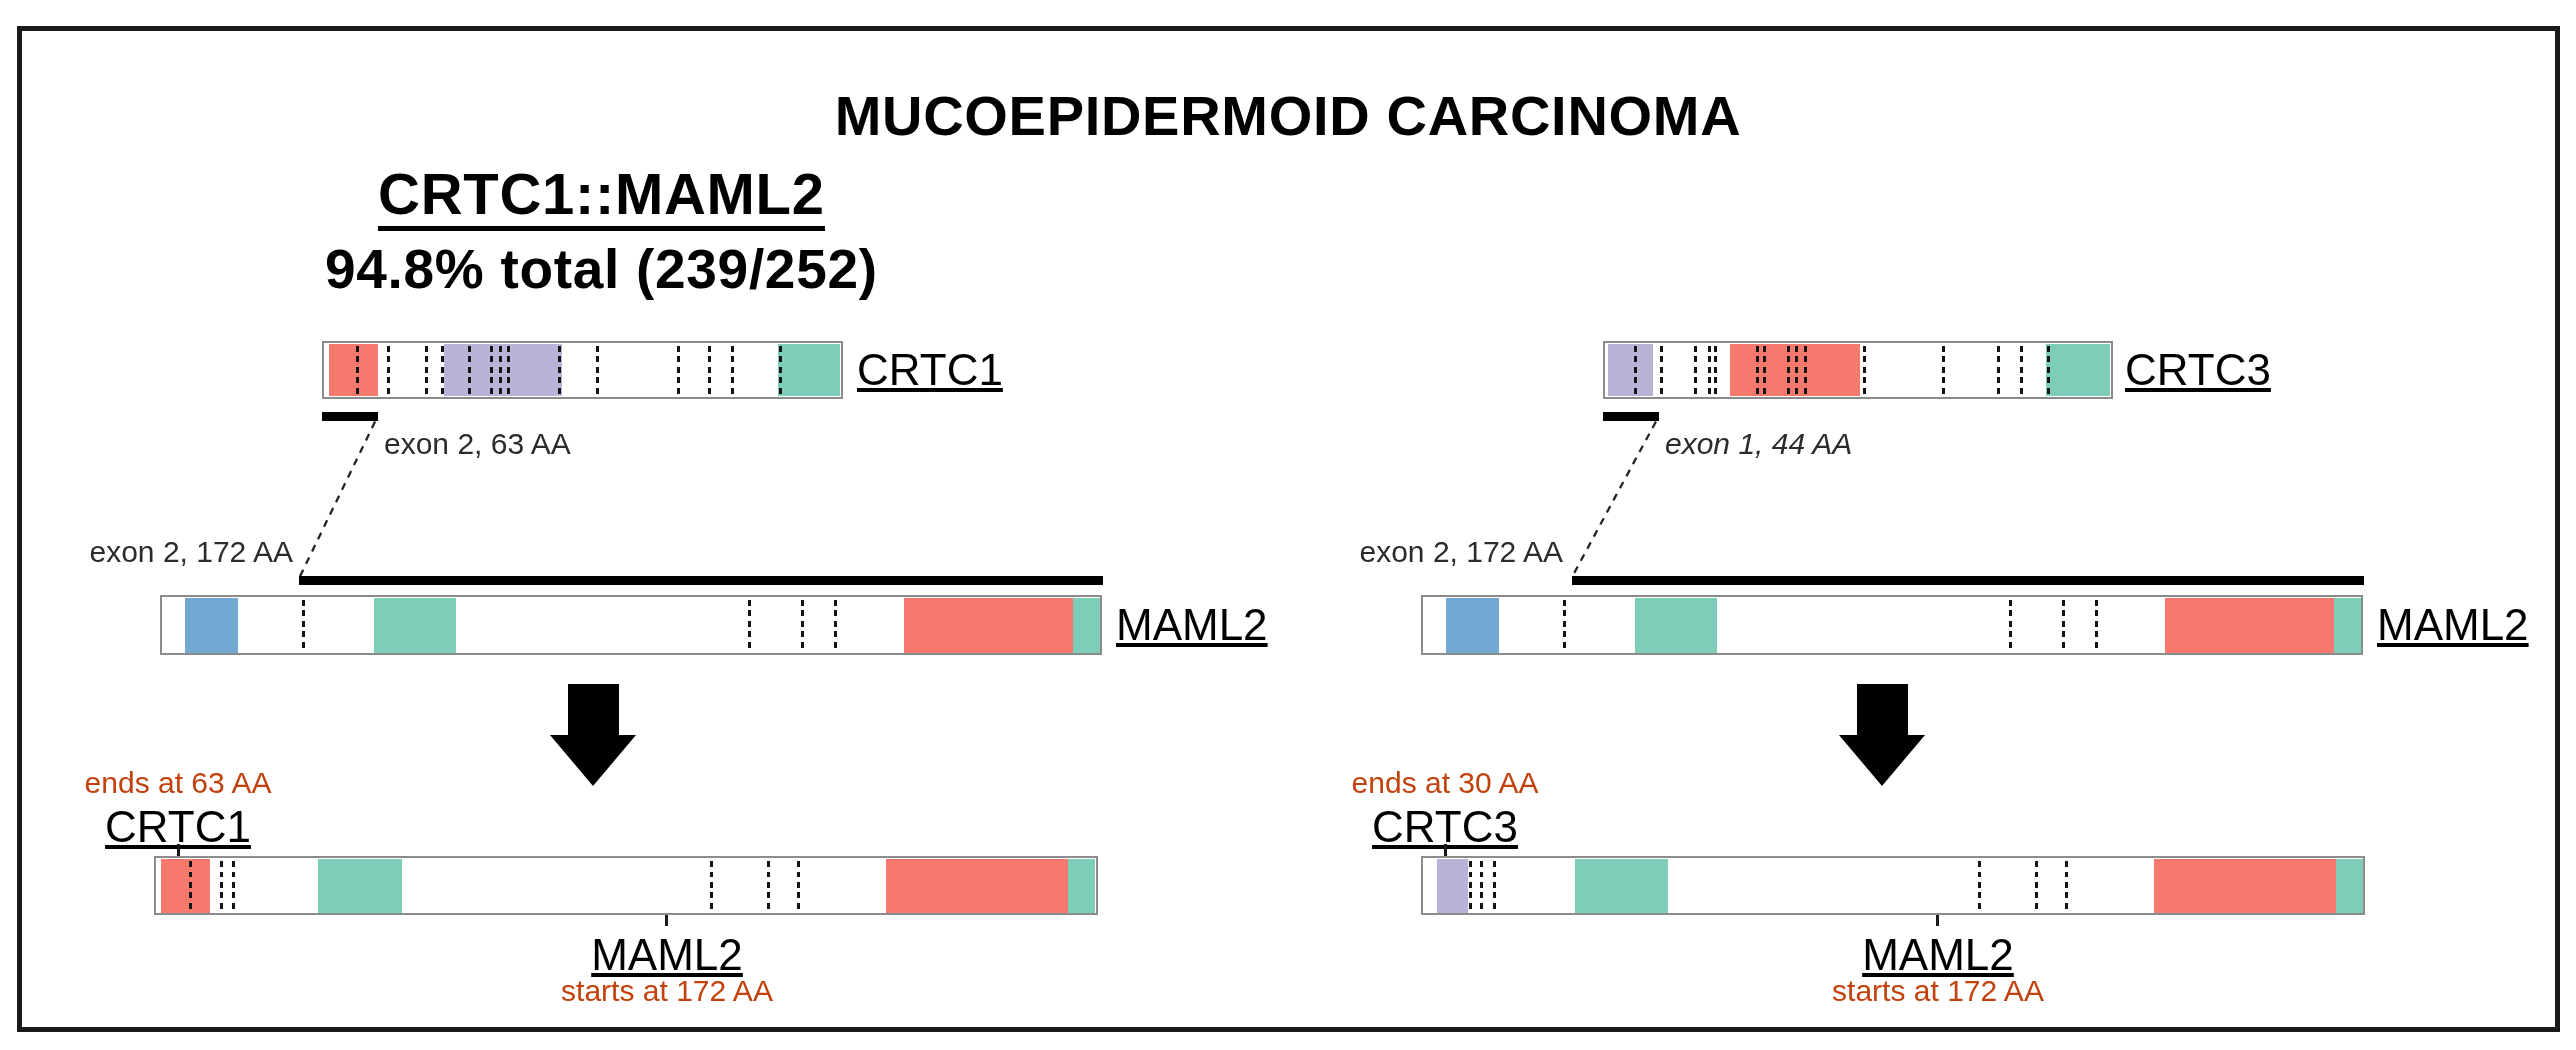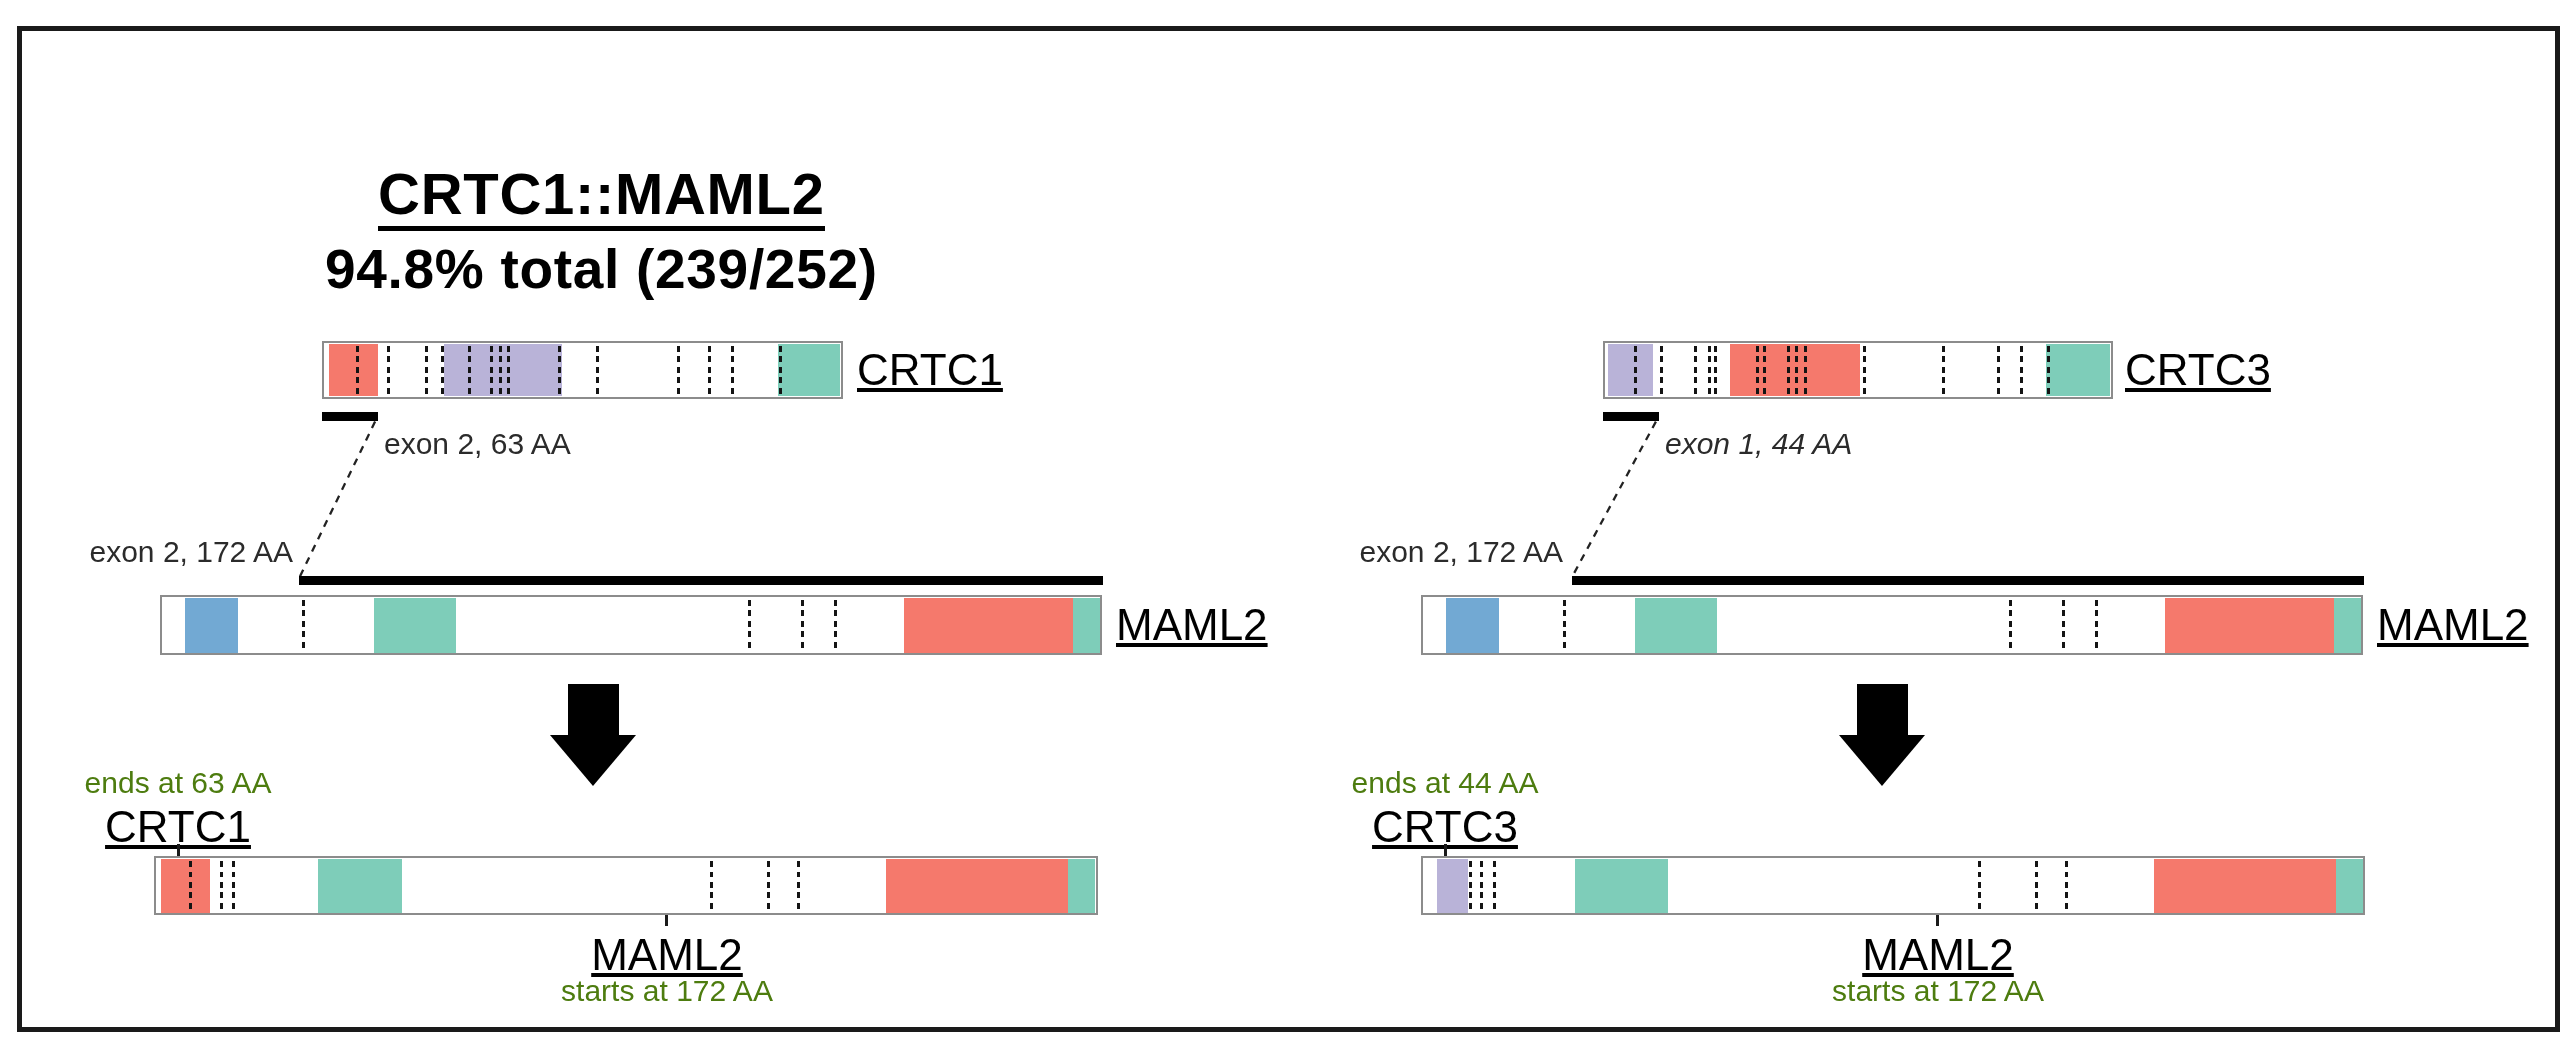--- a/index.html
+++ b/index.html
@@ -24,35 +24,36 @@
   .p0{left:325px;} .p1{left:1604px;}
   .bar{position:absolute;background:#fff;border:2.6px solid #8c8c8c;box-sizing:border-box;}
   .dom{position:absolute;top:0;bottom:0;}
   .dash{
     position:absolute;width:2.6px;
     background-image:repeating-linear-gradient(to bottom,#141414 0 5.9px,rgba(0,0,0,0) 5.9px 10.5px);
   }
   .lbl{position:absolute;line-height:1;white-space:nowrap;color:#000;}
   .lbl.gene{font-size:44px;text-decoration:underline;}
   .lbl.small{font-size:30px;color:#2b2b2b;}
-  .lbl.gray{font-size:30px;color:#4d7c0f;}
+  .lbl.gray{font-size:30px;color:#c2410c;}
   .lbl.center{transform:translateX(-50%);text-align:center;}
   .rect{position:absolute;background:#000;}
   .tick{position:absolute;width:2.6px;background:#1a1a1a;}
   .arrow-stem{position:absolute;background:#000;}
   .arrow-head{position:absolute;width:0;height:0;
     border-left:43px solid transparent;border-right:43px solid transparent;
     border-top:51px solid #000;}
   #overlay{position:absolute;left:0;top:0;pointer-events:none;}
 </style>
 </head>
 <body>
 
 <div id="canvas">
   <div class="frame"></div>
+  <div class="title">MUCOEPIDERMOID CARCINOMA</div>
 
   <div class="hdr p0">
     <div class="ft">CRTC1::MAML2</div>
     <div class="st">94.8% total (239/252)</div>
   </div>
   <div class="hdr p1">
   </div>
 
   <svg id="overlay" width="2576" height="1051" viewBox="0 0 3942 1608">
       <line x1="574" y1="645" x2="458" y2="884" stroke="#222" stroke-width="3.5" stroke-dasharray="11 10"></line>
@@ -150,20 +151,20 @@
     <div class="dom" style="left: 1437px; top: 859px; width: 31px; height: 54px; background: rgb(185, 179, 216);"></div>
     <div class="dom" style="left: 1575px; top: 859px; width: 93px; height: 54px; background: rgb(126, 205, 185);"></div>
     <div class="dom" style="left: 2154px; top: 859px; width: 182px; height: 54px; background: rgb(245, 121, 108);"></div>
     <div class="dom" style="left: 2336px; top: 859px; width: 27px; height: 54px; background: rgb(126, 205, 185);"></div>
     <div class="dash" style="left: 1469px; top: 861px; height: 50px;"></div>
     <div class="dash" style="left: 1480px; top: 861px; height: 50px;"></div>
     <div class="dash" style="left: 1493px; top: 861px; height: 50px;"></div>
     <div class="dash" style="left: 1978px; top: 861px; height: 50px;"></div>
     <div class="dash" style="left: 2035px; top: 861px; height: 50px;"></div>
     <div class="dash" style="left: 2065px; top: 861px; height: 50px;"></div>
-    <div class="lbl gray center" style="left: 1445px; top: 768px;">ends at 44 AA</div>
+    <div class="lbl gray center" style="left: 1445px; top: 768px;">ends at 30 AA</div>
     <div class="lbl gene center" style="left: 1445px; top: 805px;">CRTC3</div>
     <div class="tick" style="left: 1444px; top: 844px; height: 11.8px;"></div>
     <div class="tick" style="left: 1936px; top: 915px; height: 10.5px;"></div>
     <div class="lbl gene center" style="left: 1938px; top: 933px;">MAML2</div>
     <div class="lbl gray center" style="left: 1938px; top: 976px;">starts at 172 AA</div>
   </div>
 
 
 </body></html>

